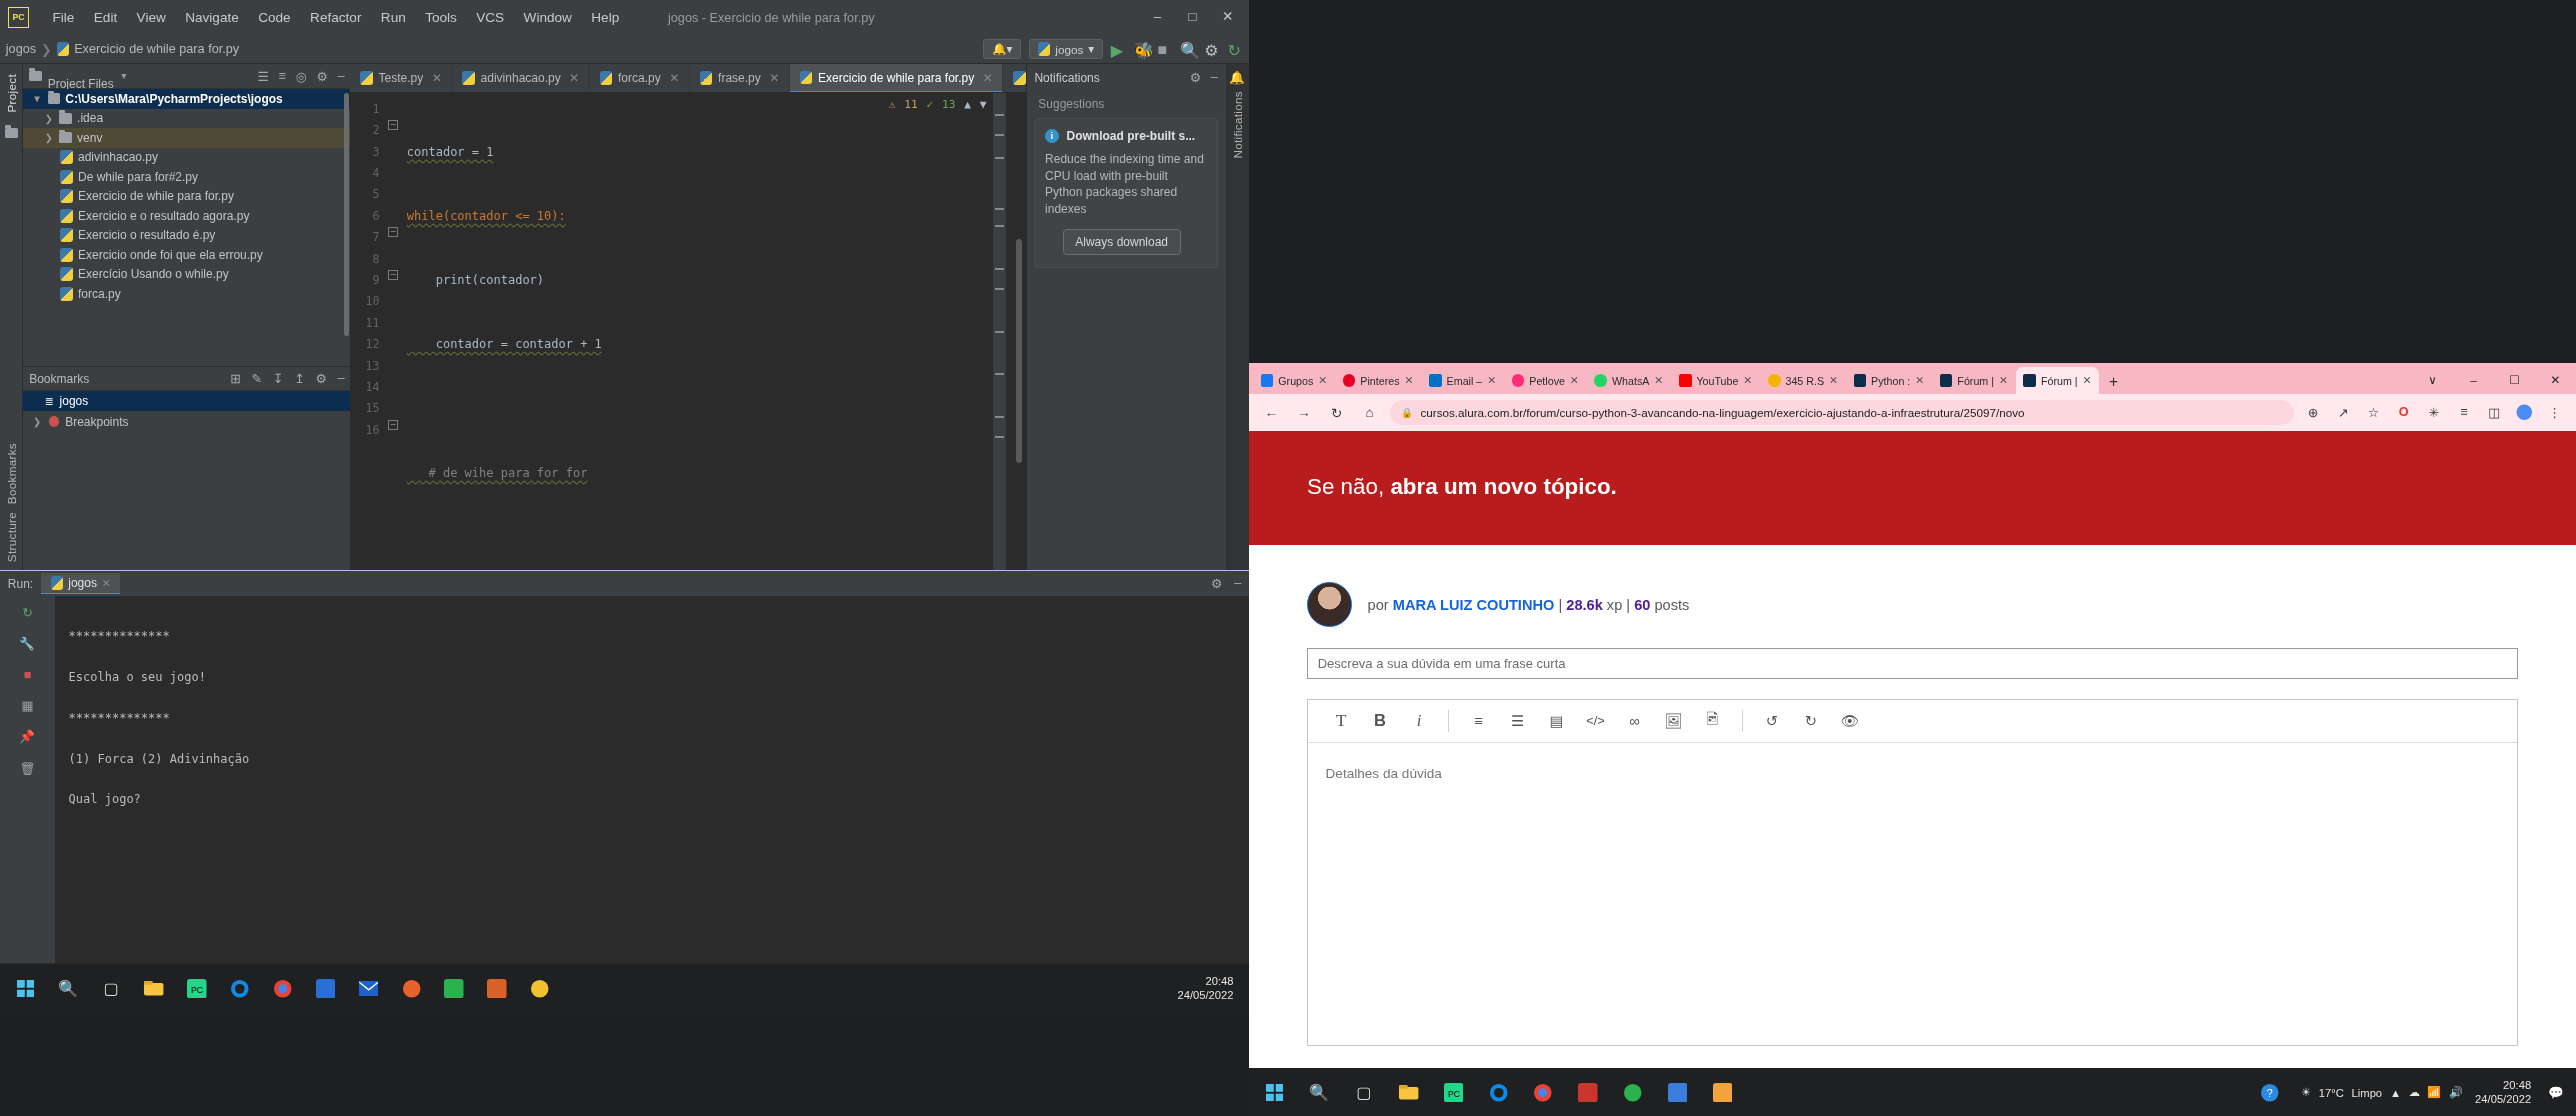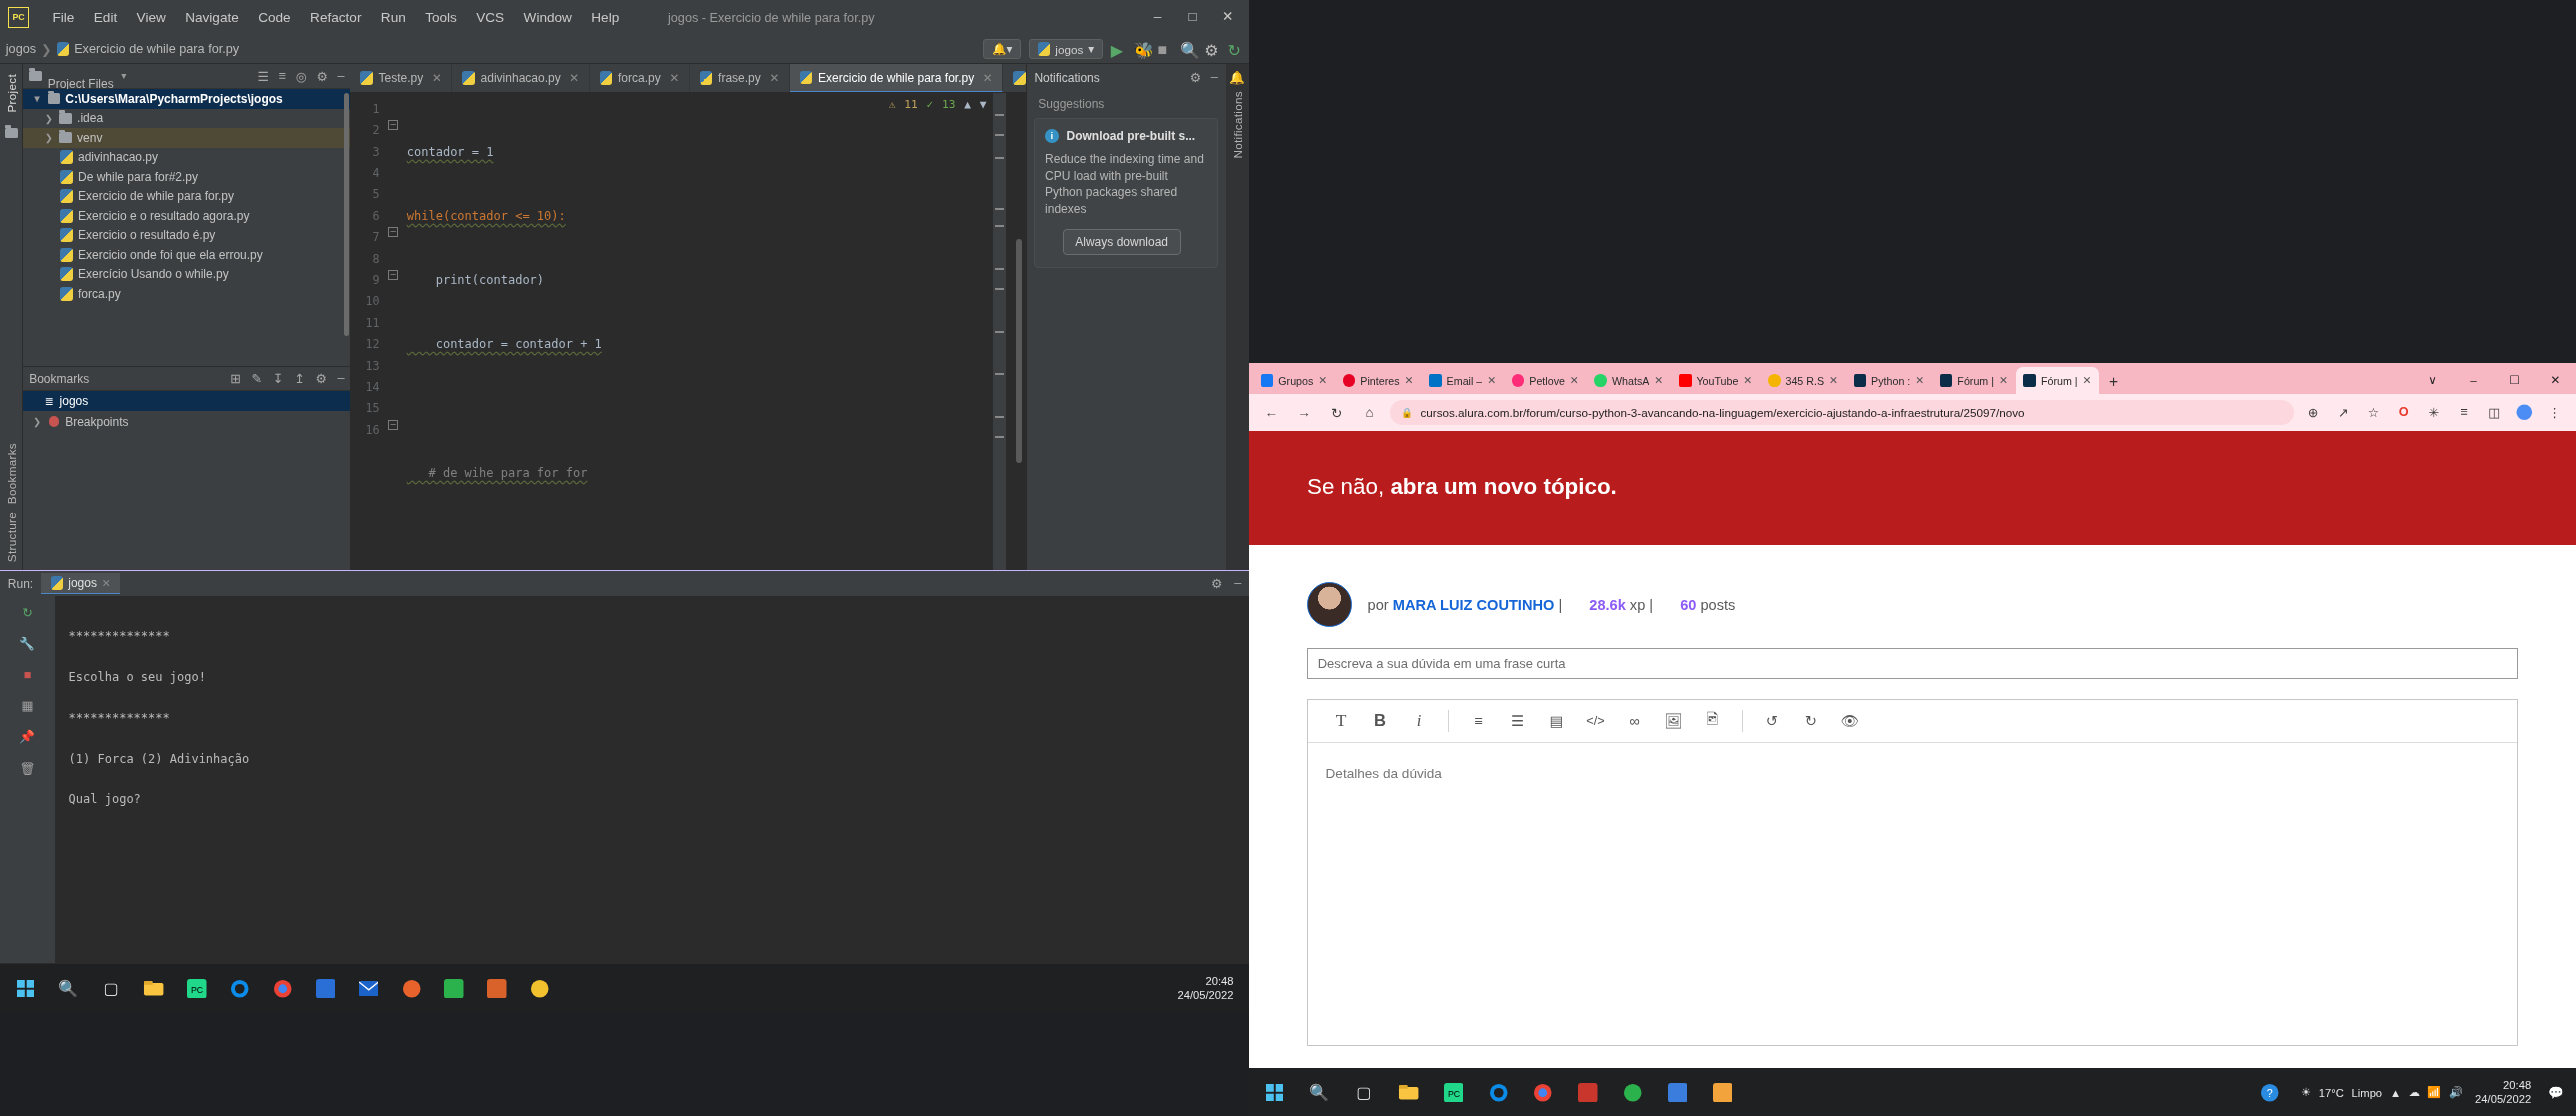--- a/index.html
+++ b/index.html
@@ -199,21 +199,21 @@
   .hero h1 b { font-weight:bold; }
   .post-area { padding: 37px 58px 0; }
   .author-row { display:flex; align-items:center; gap:15.6px; }
   .avatar {
     width:45px;height:45px;border-radius:50%;
     background: radial-gradient(circle at 50% 35%, #d8b39a 0 32%, #3a2b26 33% 100%);
     border:1.9px solid #1463c8; flex:none;
   }
   .author-text { font-size:14.6px; color:#5a5a5a;}
   .author-text .name { color:#1565d8; font-weight:bold; }
-  .author-text .xp, .author-text .posts { color:#8b5cf6; font-weight:bold;margin-left:23px;}
+  .author-text .xp, .author-text .posts { color:#4c1d95; font-weight:bold;}
   .title-input {
     margin-top:21.4px; width:100%; height:31px; border:1px solid #9a9a9a;
     display:flex; align-items:center; padding:0 9.7px; font-size:13px; color:#6e6e6e;
   }
   .editor-box { margin-top:19.5px; border:1px solid #c6c6c6; }
   .eb-toolbar { height:43px; border-bottom:1px solid #ddd; display:flex; align-items:center; gap:0; padding:0 13.6px;}
   .ebi { width:39px; height:43px; display:flex; align-items:center; justify-content:center; color:#555; font-size:14.6px;}
   .eb-sep { width:1px; height:21.4px; background:#d4d4d4; margin:0 9.7px;}
   .eb-body { height:302px; padding:23.4px 17.5px; font-size:13.6px; color:#777; }
 

